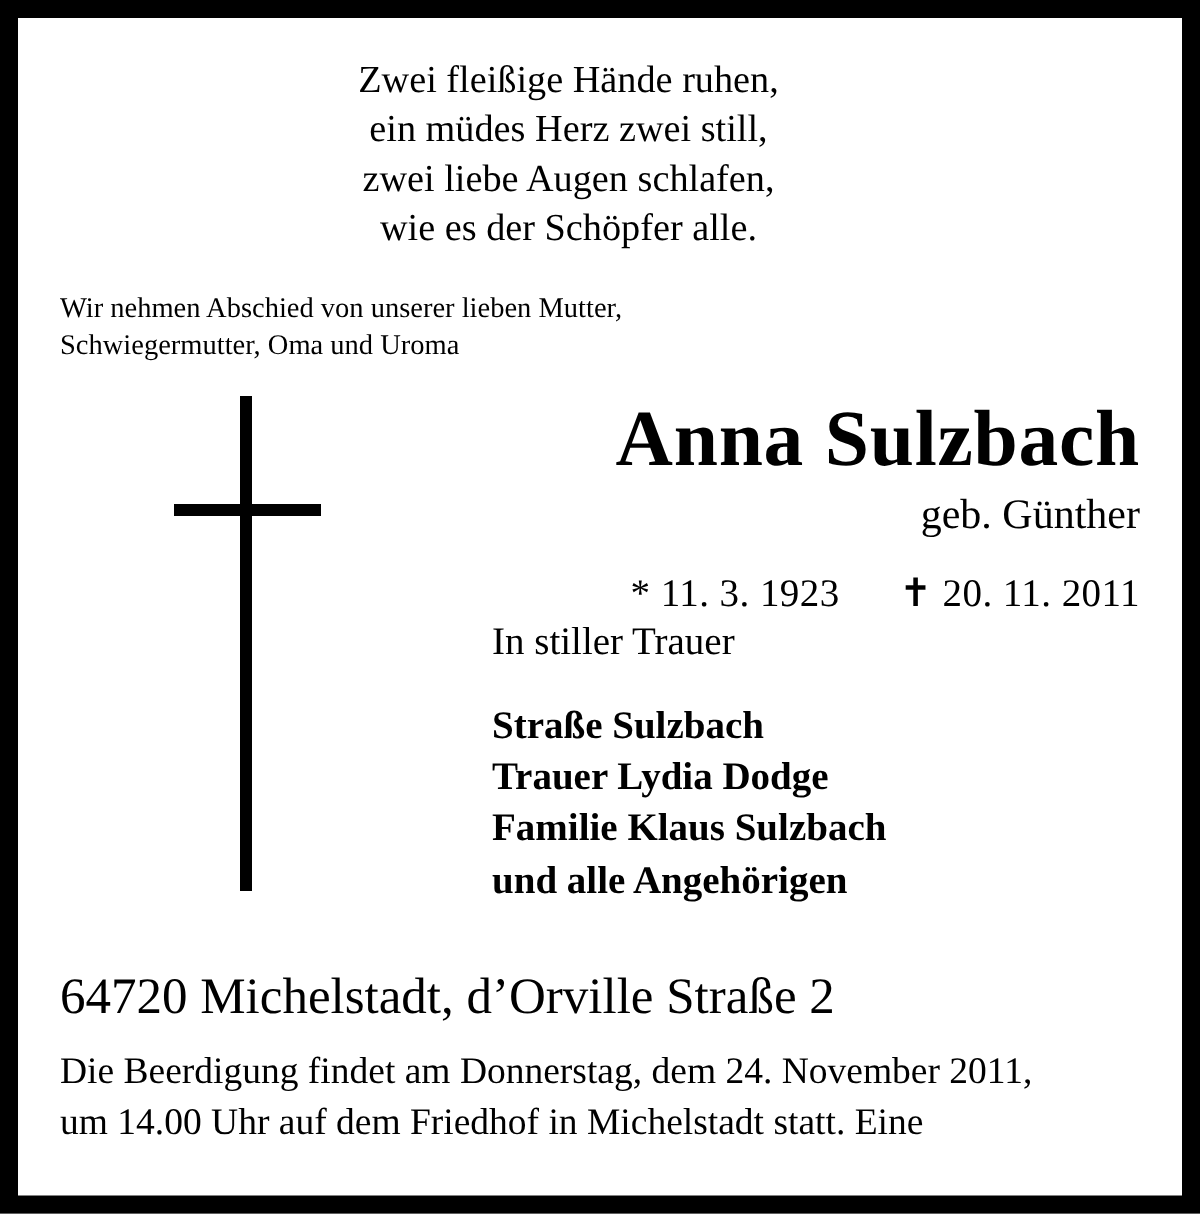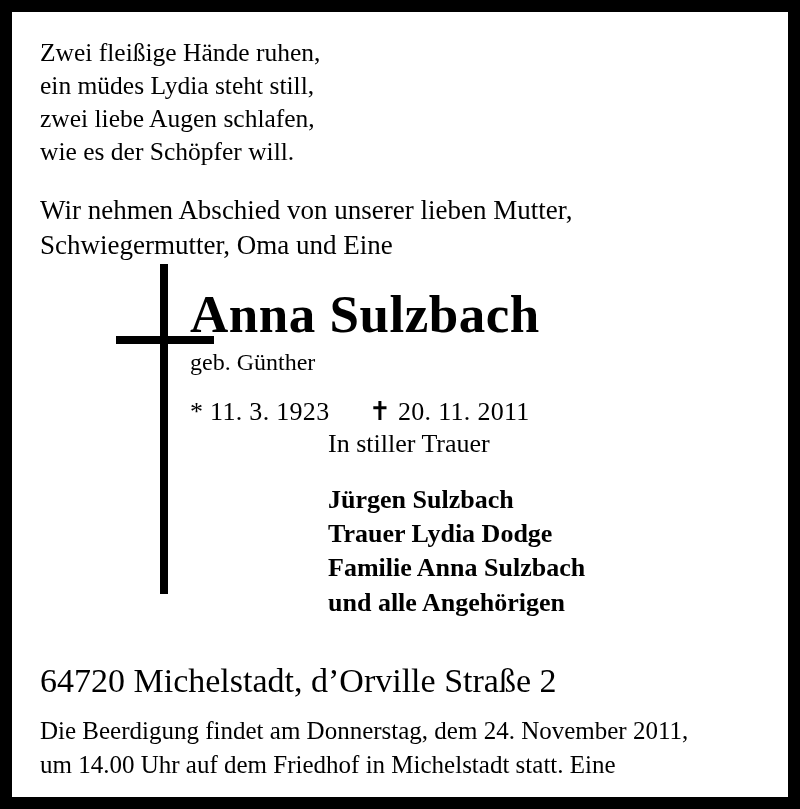--- a/index.html
+++ b/index.html
@@ -24,32 +24,32 @@
     box-sizing: border-box;
     width: 100%;
     height: 100%;
     background: #ffffff;
     position: relative;
     padding: 16px 28px 10px 28px;
   }
 
   
   .verse {
-    text-align: left;
+    text-align: center;
     font-size: 25.5px;
     line-height: 1.30;
     padding-right: 42px;
     padding-top: 8px;
   }
   .verse-line { white-space: nowrap; }
 
   
   .intro {
     margin-top: 24px;
-    font-size: 27px;
+    font-size: 19px;
     line-height: 1.32;
     text-align: left;
   }
 
   
   .cross {
     position: absolute;
     left: 104px;
     top: 252px;
     width: 98px;
@@ -68,31 +68,31 @@
     left: 0;
     top: 72px;
     width: 98px;
     height: 8px;
     background: #000;
   }
 
   
   .name-block {
     margin-top: 22px;
-    text-align: left;
+    text-align: right;
     padding-left: 150px;
   }
   .deceased-name {
     font-size: 53px;
     font-weight: bold;
     letter-spacing: 0.5px;
     line-height: 1.08;
   }
   .maiden-name {
-    font-size: 24px;
+    font-size: 28px;
     margin-top: 6px;
   }
   .dates {
     font-size: 26px;
     margin-top: 20px;
     letter-spacing: 0.3px;
   }
   .dates .gap { display: inline-block; width: 26px; }
 
   
@@ -116,50 +116,50 @@
   }
 </style>
 </head>
 <body>
 
 <div class="obituary-frame">
   <div class="obituary-card">
 
     <div class="verse">
       <div class="verse-line">Zwei fleißige Hände ruhen,</div>
-      <div class="verse-line">ein müdes Lydia steht still,</div>
+      <div class="verse-line">ein müdes Herz zwei still,</div>
       <div class="verse-line">zwei liebe Augen schlafen,</div>
-      <div class="verse-line">wie es der Schöpfer will.</div>
+      <div class="verse-line">wie es der Schöpfer alle.</div>
     </div>
 
     <div class="intro">
       <div>Wir nehmen Abschied von unserer lieben Mutter,</div>
-      <div>Schwiegermutter, Oma und Eine</div>
+      <div>Schwiegermutter, Oma und Uroma</div>
     </div>
 
     <div class="cross">
       <div class="cross-vert"></div>
       <div class="cross-horiz"></div>
     </div>
 
     <div class="name-block">
       <div class="deceased-name">Anna Sulzbach</div>
       <div class="maiden-name">geb. Günther</div>
       <div class="dates">
         <span>* 11. 3. 1923</span>
         <span class="gap"></span>
         <span>✝ 20. 11. 2011</span>
       </div>
     </div>
 
     <div class="mourning">
       <div class="mourning-lead">In stiller Trauer</div>
-      <div class="mourner">Jürgen Sulzbach</div>
+      <div class="mourner">Straße Sulzbach</div>
       <div class="mourner">Trauer Lydia Dodge</div>
-      <div class="mourner">Familie Anna Sulzbach</div>
+      <div class="mourner">Familie Klaus Sulzbach</div>
       <div class="mourner">und alle Angehörigen</div>
     </div>
 
     <div class="address">64720 Michelstadt, d’Orville Straße 2</div>
 
     <div class="funeral">
       <div>Die Beerdigung findet am Donnerstag, dem 24. November 2011,</div>
       <div>um 14.00 Uhr auf dem Friedhof in Michelstadt statt. Eine</div>
 
     </div>

